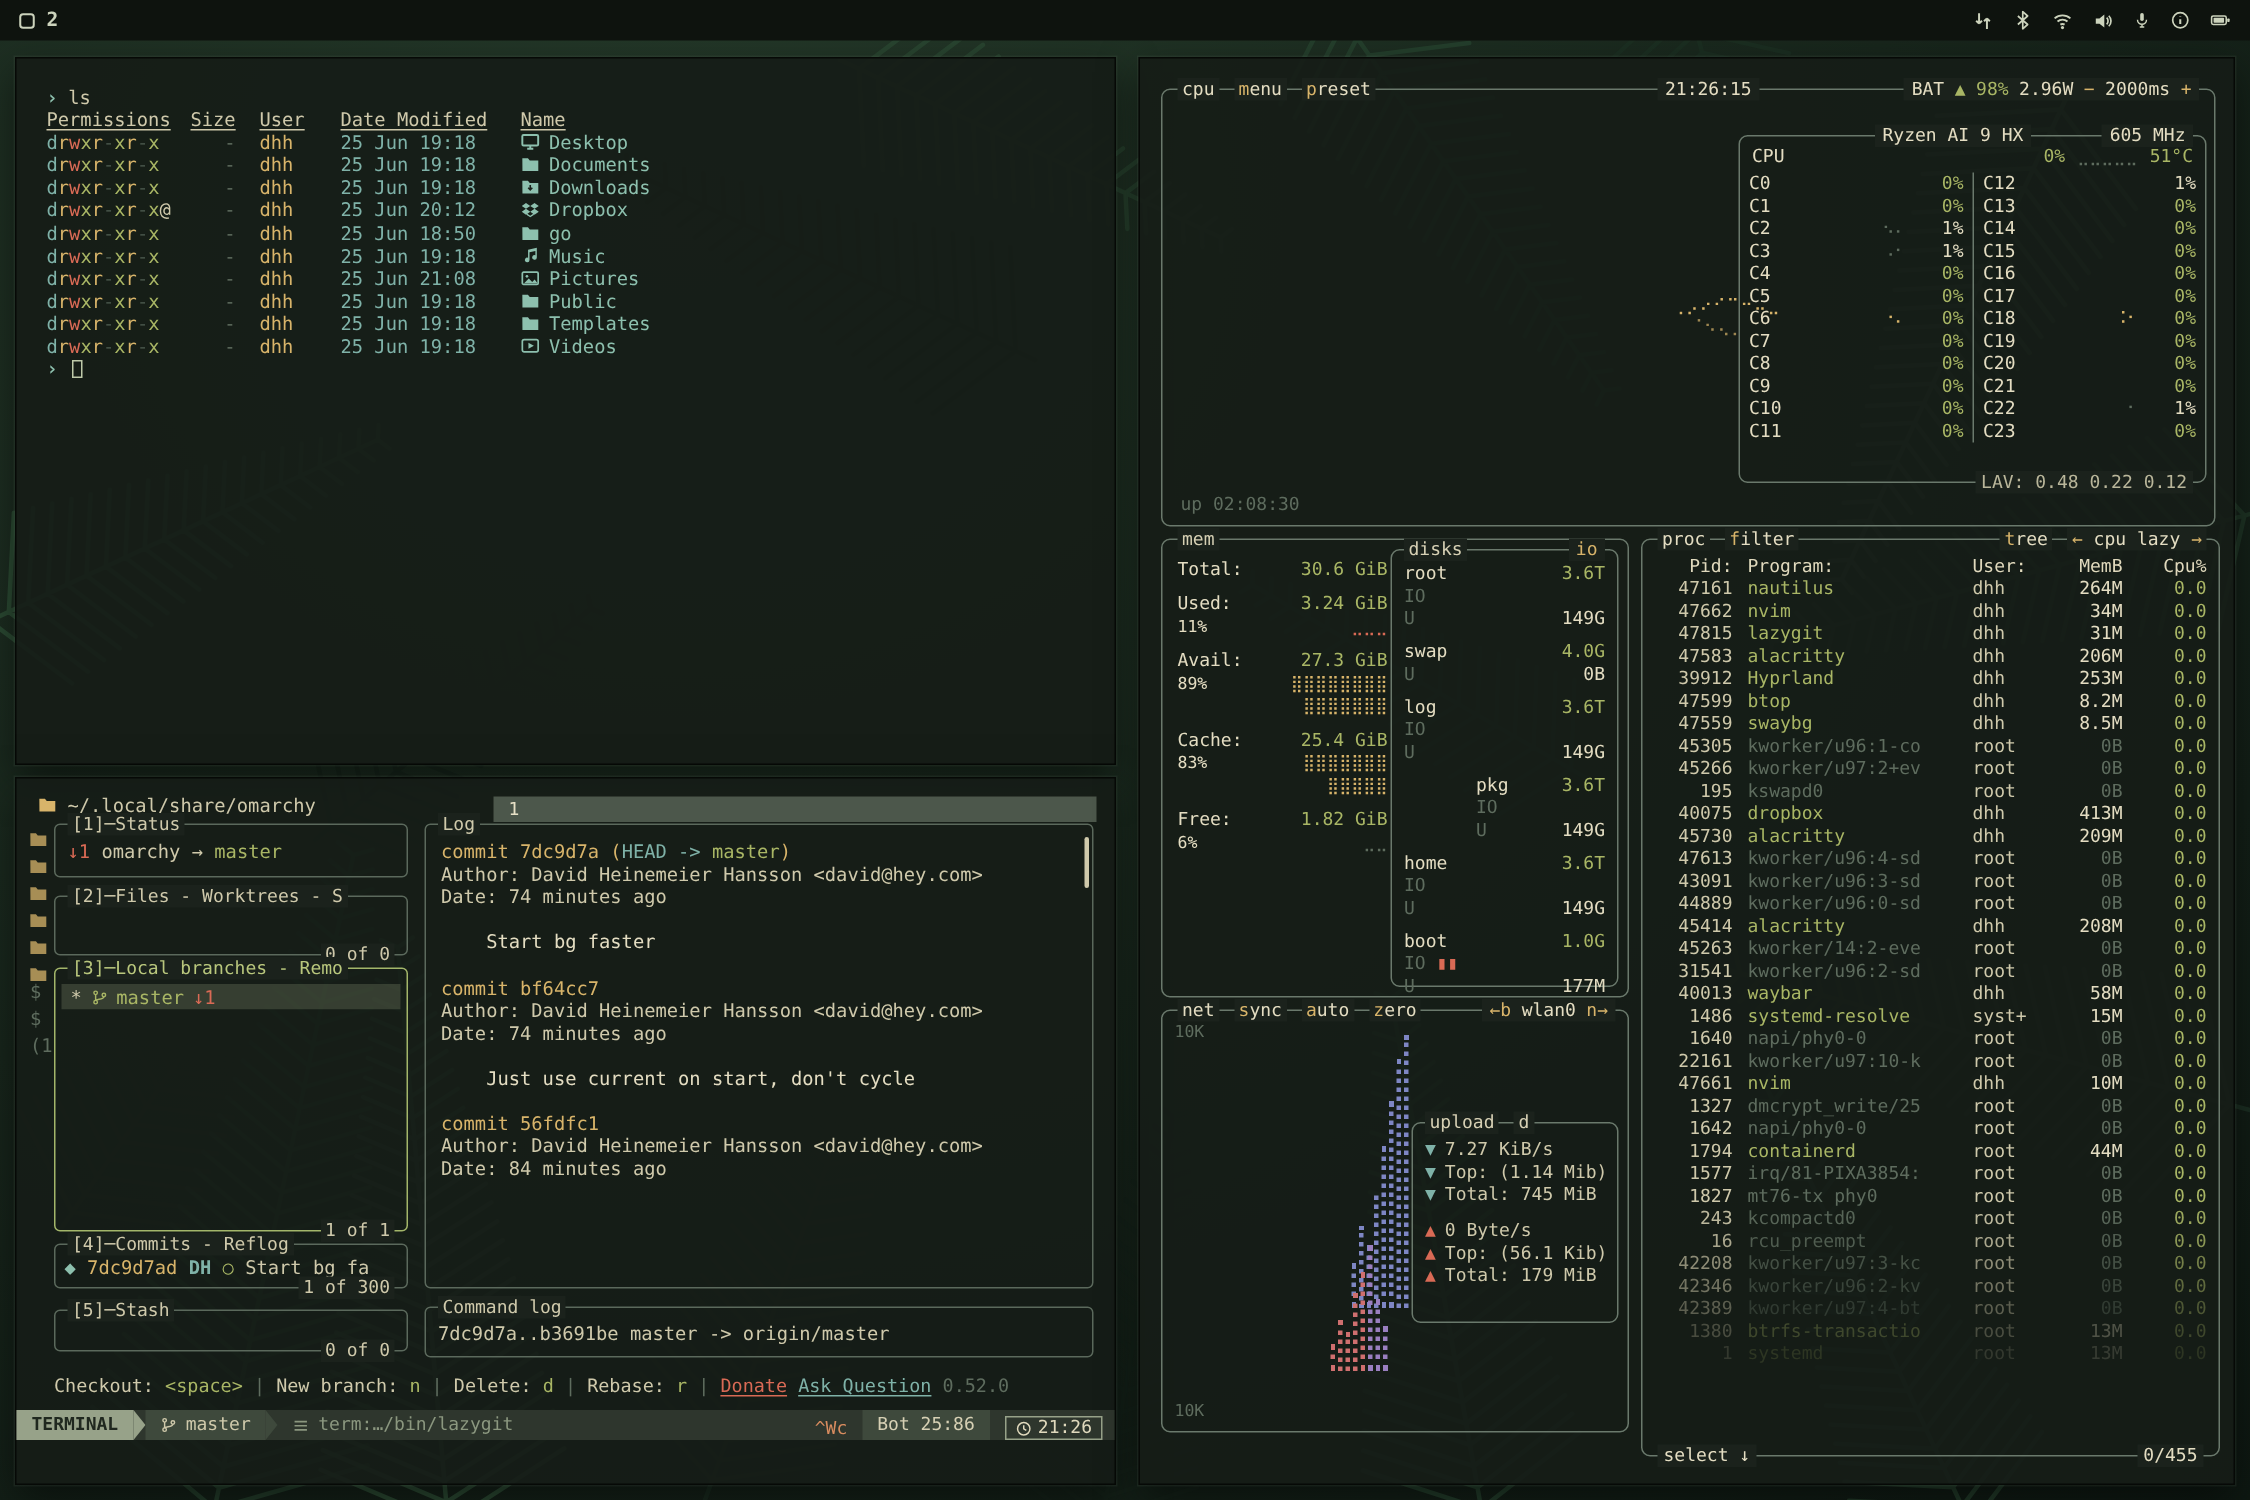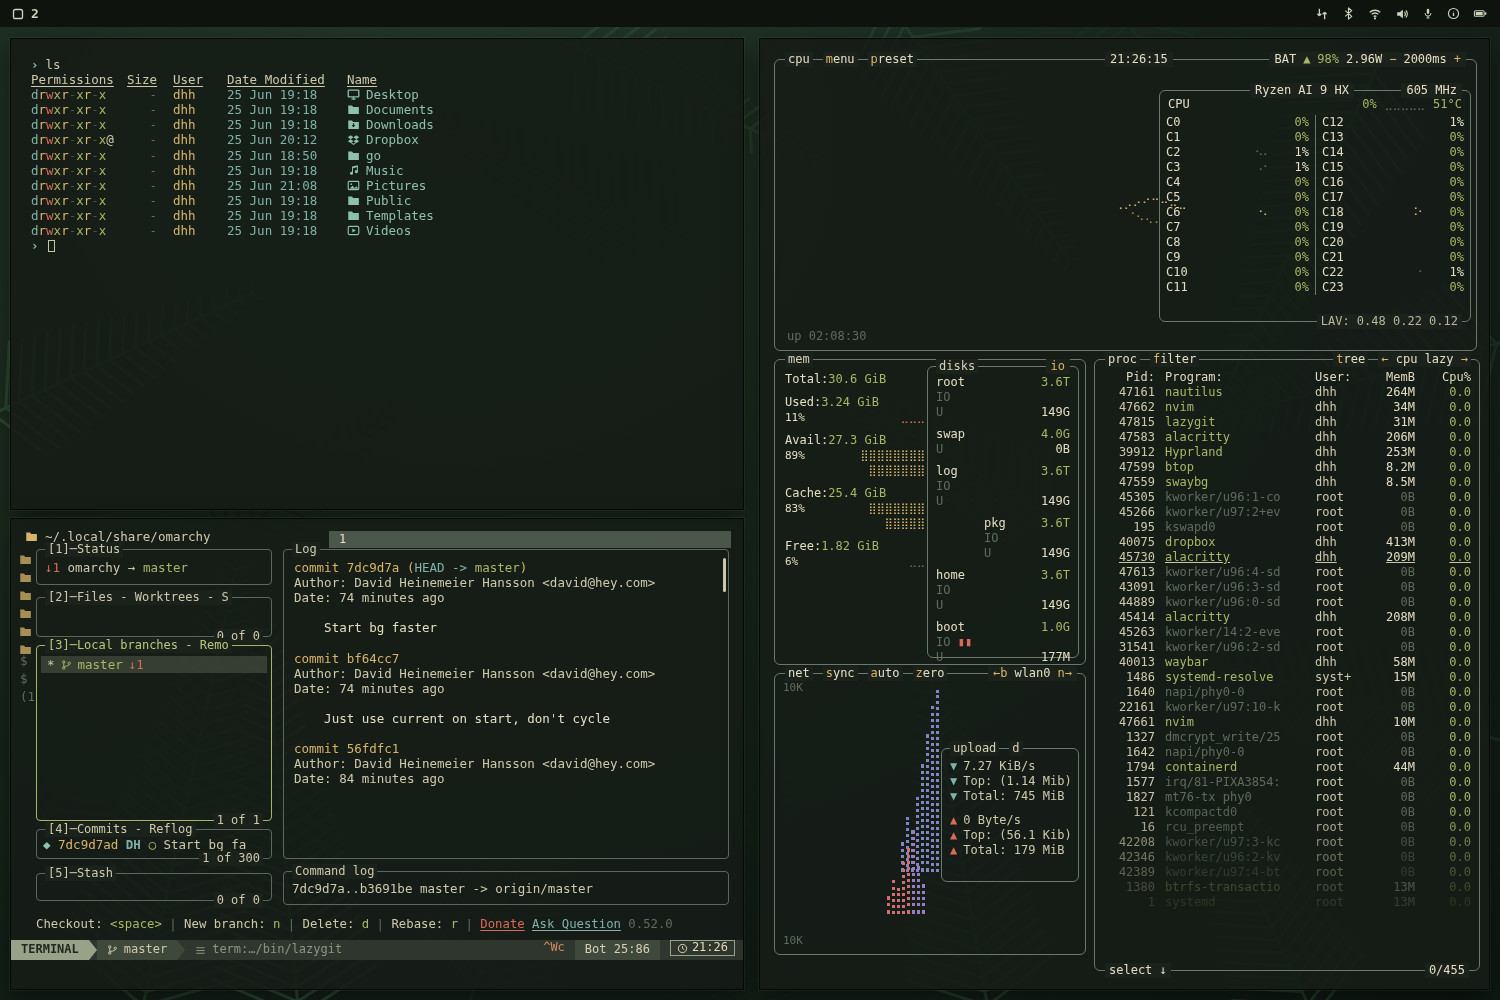--- a/index.html
+++ b/index.html
@@ -57,21 +57,21 @@
   .pbody{padding:10px 8px 0;overflow:hidden;white-space:nowrap}
   .sel-row{background:rgba(145,160,125,.26);padding:1px 6px;display:flex;align-items:center;gap:6px;margin-top:2px}
   .lg-log{padding:10px 10px 0;overflow:hidden}
   .lg-scroll{position:absolute;right:2px;top:8px;width:3px;height:34px;background:#cfc9ab;border-radius:2px}
   .lg-keybar{position:absolute;left:25px;top:398px;right:14px;white-space:nowrap;overflow:hidden;font-size:12.3px}
   .lg-status{position:absolute;left:0;right:0;top:421px;height:20px;background:#2e362d;display:flex;align-items:center;font-size:12px}
   .sl-mode{background:#97a289;color:#20281f;font-weight:bold;padding:0 10px;height:20px;display:flex;align-items:center}
   .tri{width:0;height:0;border-top:10px solid transparent;border-bottom:10px solid transparent}
   .sl-branch{background:#3e493c;height:20px;display:flex;align-items:center;gap:6px;padding:0 10px;color:#cfc9ab}
   .sl-buf{display:flex;align-items:center;gap:6px;color:#8b977f;padding-left:10px}
-  .sl-right{margin-left:auto;display:flex;align-items:flex-start;gap:10px;padding-right:8px}
+  .sl-right{margin-left:auto;display:flex;align-items:flex-end;gap:10px;padding-right:8px}
   .sl-pos{background:#3e493c;height:20px;display:flex;align-items:center;padding:0 10px;color:#d6d0b4}
   .sl-clock{border:1px solid #97a289;height:16px;display:flex;align-items:center;gap:4px;padding:0 6px;color:#e0d9bd}
   .lg-gutter span,.lg-gutter .ico{position:absolute}
 
   
   .bbox{position:absolute;border:1px solid #6a796c;border-radius:6px}
   .btabs{position:absolute;top:-8px;display:flex;gap:10px}
   .btab{background:#1b221c;padding:0 3px;color:#d6d0b4;white-space:nowrap}
   .bchip{position:absolute;top:-8px;background:#1b221c;padding:0 5px;display:flex;gap:7px;white-space:nowrap}
   #cpu-box{left:14px;top:20px;width:703px;height:292px}
@@ -79,21 +79,21 @@
   .cpusum{display:flex;align-items:center;gap:8px;padding:6px 8px 0;white-space:nowrap}
   .cores{display:grid;grid-template-columns:1fr 1fr;margin-top:3px}
   .core-col2{border-left:1px solid #6a796c}
   .core-row{display:grid;grid-template-columns:32px 1fr 34px;padding:0 6px;height:15px;align-items:center}
   .core-g{text-align:right;padding-right:4px;font-size:11px;overflow:hidden}
   .core-p{text-align:right}
   .lav{position:absolute;bottom:-8px;right:8px;background:#1b221c;padding:0 4px;color:#b9b69a;font-size:12px}
   .uptime{position:absolute;left:12px;bottom:6px;color:#5e6c5e}
   .spark{position:absolute;color:#d8b46a;font-size:11px;letter-spacing:1px}
   #mem-box{left:14px;top:320px;width:312px;height:306px;padding:12px 8px 0 10px}
-  .mem-line{display:flex;width:140px;white-space:nowrap}
+  .mem-line{display:flex;justify-content:space-between;width:140px;white-space:nowrap}
   .mem-meter{width:140px;white-space:nowrap;display:flex;justify-content:space-between;font-size:11px}
   #disks-box{position:absolute;left:152px;top:6px;width:152px;height:292px;border:1px solid #6a796c;border-radius:6px;padding:8px 8px 0}
   .dk-line{display:flex;justify-content:space-between;height:15px;white-space:nowrap}
   #net-box{left:14px;top:634px;width:312px;height:282px}
   #upload-box{position:absolute;left:166px;top:74px;width:138px;height:134px;border:1px solid #6a796c;border-radius:6px;padding:10px 8px 0}
   .up-row{display:flex;gap:6px;height:15px;white-space:nowrap}
   .netbar{position:absolute;width:0;border-left:3px dotted #7e86c4}
   .netbar.red{border-left-color:#cf6f6f}
   .netbar.vio{border-left-color:#9a7fc0}
   .scale{position:absolute;color:#5e6c5e;font-size:11px}
@@ -1051,21 +1051,21 @@
         </div>
         <div class="proc-row" style="opacity: 1;">
           <span class="ta-r c-fg">40075</span>
           <span></span>
           <span class="c-green">dropbox</span>
           <span class="c-fg">dhh</span>
           <span class="ta-r c-white">413M</span>
           <span></span>
           <span class="ta-r c-green">0.0</span>
         </div>
-        <div class="proc-row" style="opacity: 1; text-decoration: underline;">
+        <div class="proc-row" style="opacity: 1;">
           <span class="ta-r c-fg">45730</span>
           <span></span>
           <span class="c-green">alacritty</span>
           <span class="c-fg">dhh</span>
           <span class="ta-r c-white">209M</span>
           <span></span>
           <span class="ta-r c-green">0.0</span>
         </div>
         <div class="proc-row" style="opacity: 1;">
           <span class="ta-r c-fg">47613</span>
@@ -1205,21 +1205,21 @@
         <div class="proc-row" style="opacity: 1;">
           <span class="ta-r c-fg">1827</span>
           <span></span>
           <span class="c-dim">mt76-tx phy0</span>
           <span class="c-fg">root</span>
           <span class="ta-r c-dim">0B</span>
           <span></span>
           <span class="ta-r c-green">0.0</span>
         </div>
         <div class="proc-row" style="opacity: 0.9;">
-          <span class="ta-r c-fg">121</span>
+          <span class="ta-r c-fg">243</span>
           <span></span>
           <span class="c-dim">kcompactd0</span>
           <span class="c-fg">root</span>
           <span class="ta-r c-dim">0B</span>
           <span></span>
           <span class="ta-r c-green">0.0</span>
         </div>
         <div class="proc-row" style="opacity: 0.8;">
           <span class="ta-r c-fg">16</span>
           <span></span>

